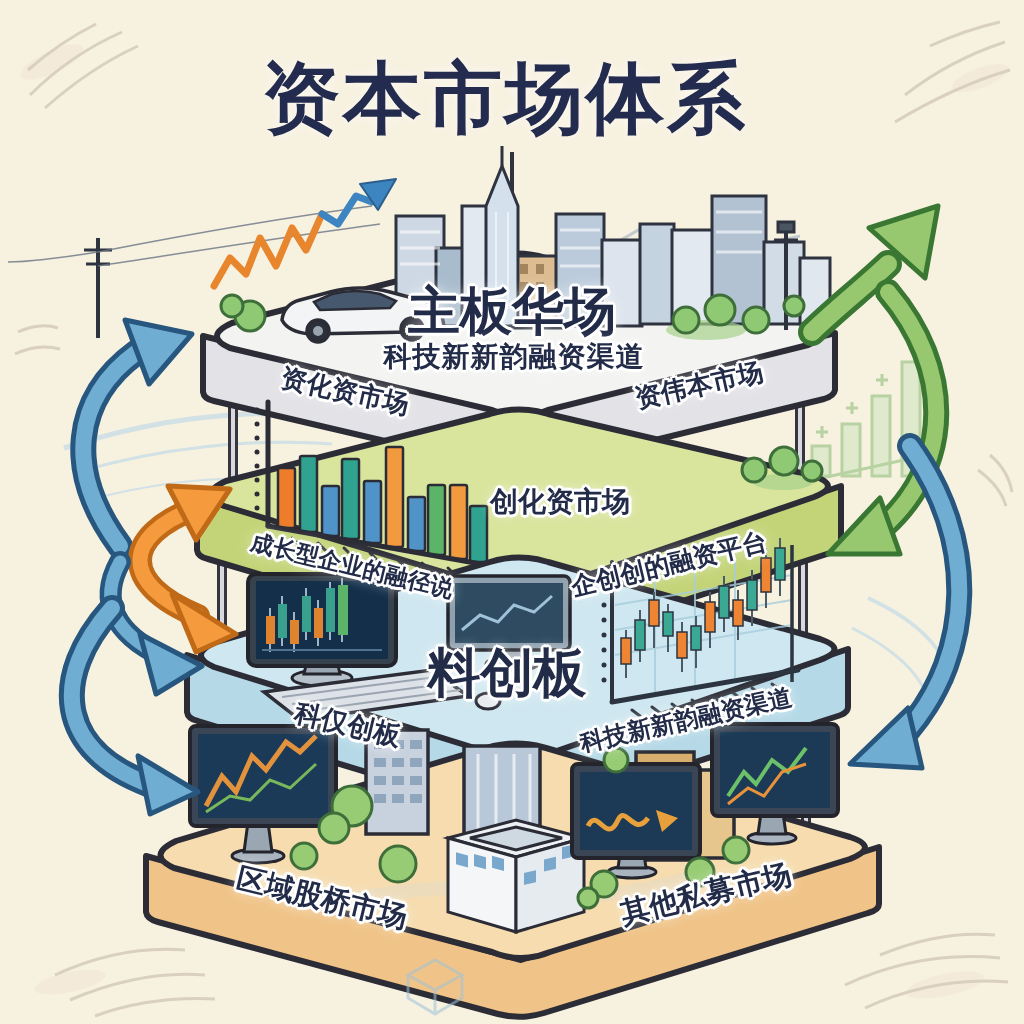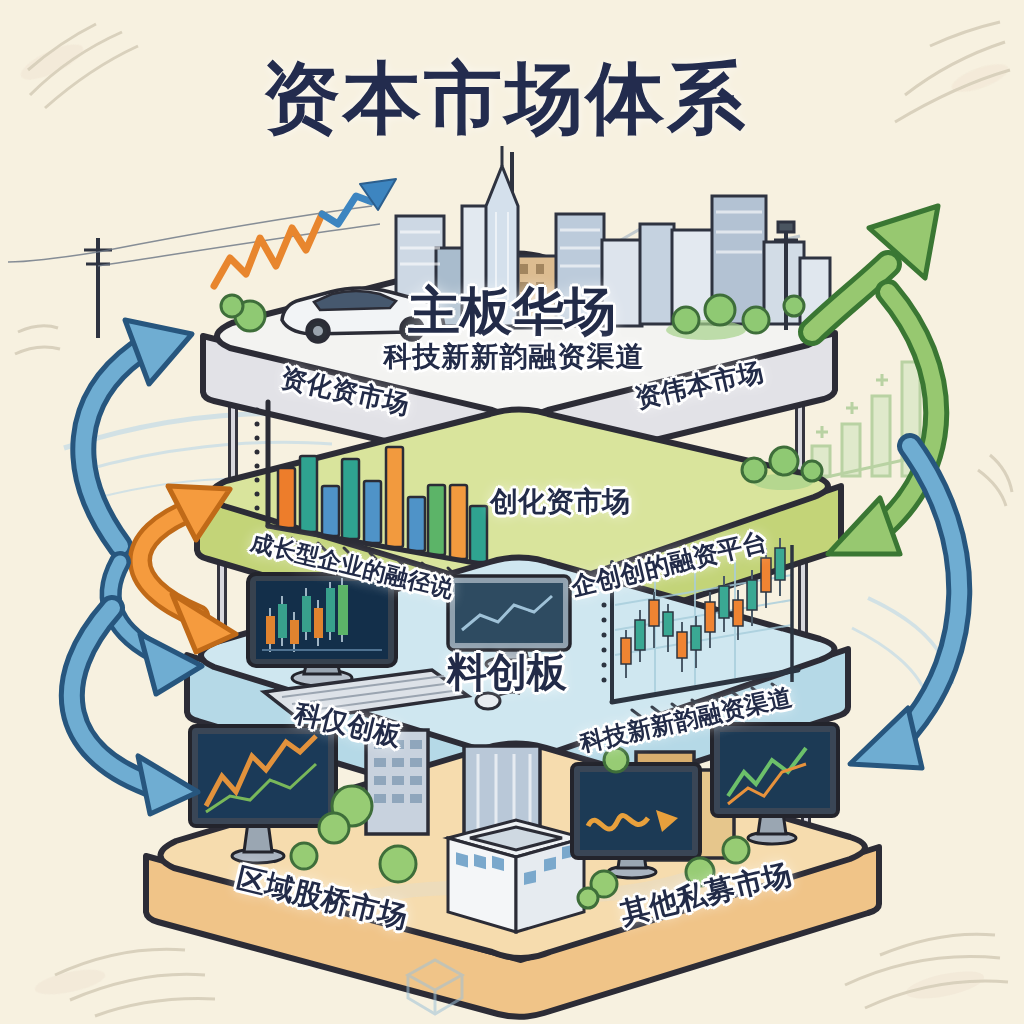--- a/index.html
+++ b/index.html
@@ -14,21 +14,21 @@
                    0 0 14px rgba(255,255,255,.95);}
   #t-title   {left:505px;top:98px; font-size:78px;letter-spacing:3px;color:#232c4e;
               text-shadow:0 0 10px rgba(255,255,255,.6);transform:translate(-50%,-50%);}
   #l1-title  {left:512px;top:311px;font-size:52px;transform:translate(-50%,-50%);}
   #l1-sub    {left:514px;top:357px;font-size:28px;letter-spacing:1px;transform:translate(-50%,-50%);}
   #l1-left   {left:345px;top:391px;font-size:26px;transform:translate(-50%,-50%) rotate(12.5deg);}
   #l1-right  {left:699px;top:385px;font-size:26px;transform:translate(-50%,-50%) rotate(-12.5deg);}
   #l2-title  {left:520px;top:502px;font-size:28px;transform:translate(-50%,-50%);margin-left:40px;}
   #l2-left   {left:352px;top:566px;font-size:23px;transform:translate(-50%,-50%) rotate(13.5deg);}
   #l2-right  {left:669px;top:564px;font-size:25px;transform:translate(-50%,-50%) rotate(-13.5deg);}
-  #l3-title  {left:507px;top:672px;font-size:40px;transform:translate(-50%,-50%);}
+  #l3-title  {left:507px;top:672px;font-size:53px;transform:translate(-50%,-50%);}
   #l3-left   {left:348px;top:724px;font-size:27px;transform:translate(-50%,-50%) rotate(13.5deg);}
   #l3-right  {left:686px;top:720px;font-size:24px;transform:translate(-50%,-50%) rotate(-12.5deg);}
   #l4-left   {left:322px;top:898px;font-size:29px;transform:translate(-50%,-50%) rotate(13.5deg);}
   #l4-right  {left:706px;top:894px;font-size:29px;transform:translate(-50%,-50%) rotate(-13.5deg);}
 </style>
 </head>
 <body>
 
 <div id="canvas">
 

